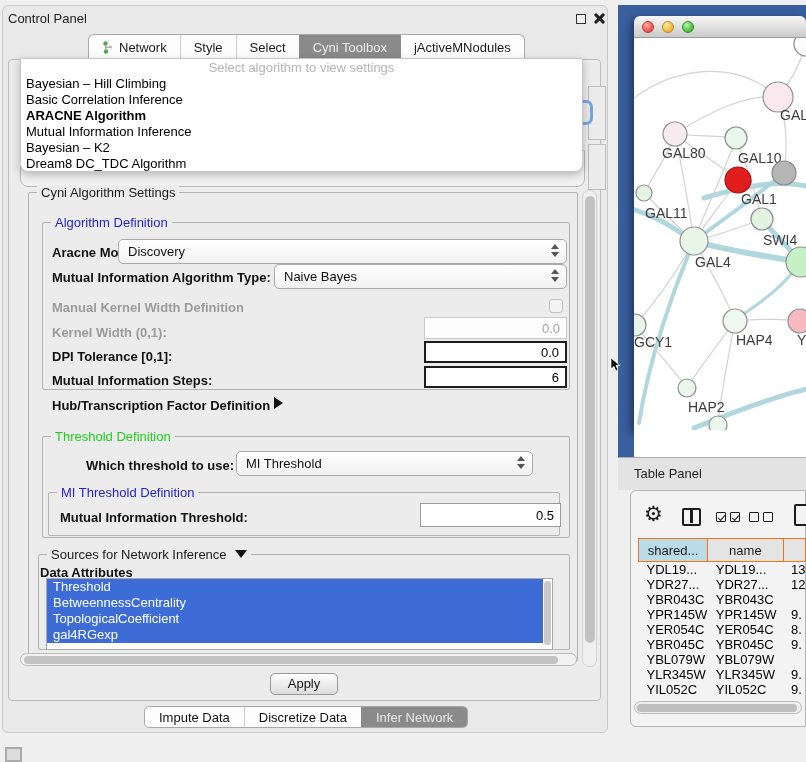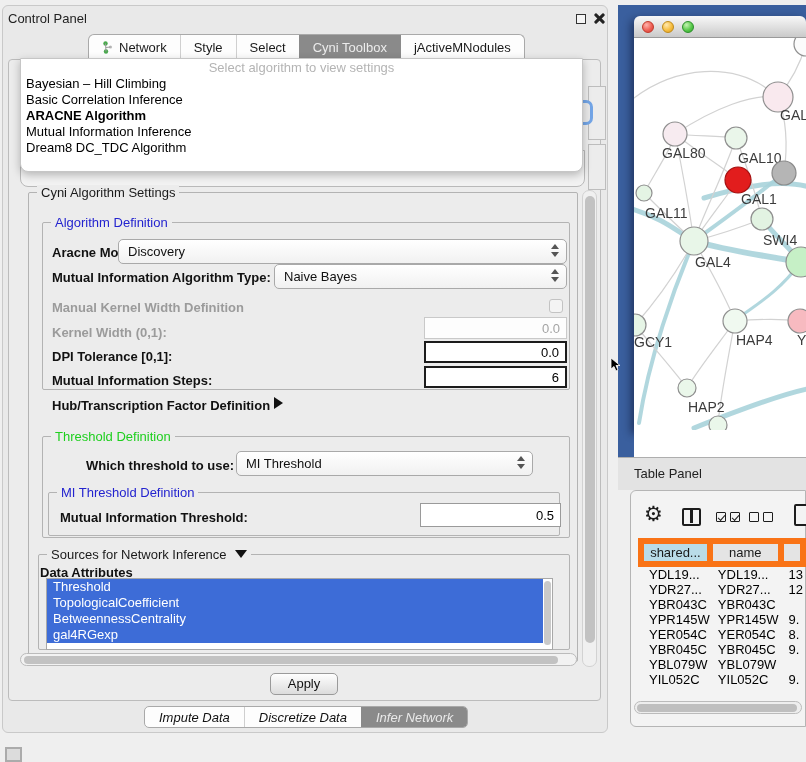--- a/index.html
+++ b/index.html
@@ -63,21 +63,21 @@
   .attr-item { height:16px; line-height:16px; padding-left:6px; background:#3d6cd7; color:#fff; font-size:13px; width:calc(100% - 9px); }
   .attr-scroll { position:absolute; right:1px; top:2px; width:7px; height:64px; background:#c9c9c9; border-radius:4px; }
 
   .hscroll { left:20px; top:653px; width:557px; height:13px; border:1px solid #bbb; border-radius:7px; background:#f2f2f2; }
   .hscroll .thumb { position:absolute; left:3px; top:2px; width:534px; height:8px; background:#c2c2c2; border-radius:4px; }
   .vscroll { left:582px; top:190px; width:15px; height:477px; background:#f0f0f0; border:1px solid #d2d2d2; border-radius:7px; }
   .vscroll .thumb { position:absolute; left:2px; top:5px; width:10px; height:447px; background:#c2c2c2; border-radius:5px; }
 
   .apply { left:270px; top:673px; width:68px; height:22px; background:linear-gradient(#fefefe,#dcdcdc); border:1px solid #9a9a9a; border-radius:5px; text-align:center; line-height:20px; font-size:13px; color:#111; }
 
-  .bot-tabs { left:144px; top:706px; height:22px; display:flex; background:#fdfdfd; border:1px solid #a9a9a9; border-radius:5px; overflow:hidden;font-style:italic; }
+  .bot-tabs { left:144px; top:706px; height:22px; display:flex; background:#fdfdfd; border:1px solid #a9a9a9; border-radius:5px; overflow:hidden; }
   .btab { padding:0 14px; display:flex; align-items:center; font-size:13px; color:#111; border-left:1px solid #cfcfcf; }
   .btab:first-child{border-left:none;}
   .btab.sel { background:#8a8a8a; color:#e9e9e9; border-left-color:#8a8a8a; }
 
   .mini-square { left:5px; top:747px; width:17px; height:15px; border:2px solid #ababab; background:#dcdcdc; }
 
   
   .desktop { left:618px; top:5px; width:188px; height:452px; background:#3a5f9e; }
   .netwin { left:634px; top:16px; width:172px; height:415px; border-radius:6px 6px 0 0; box-shadow:-3px 3px 8px rgba(0,0,20,.45); }
   .netwin-bar { height:22px; background:linear-gradient(#f8f8f8,#cacaca); border-radius:6px 6px 0 0; border-bottom:1px solid #9a9a9a; display:flex; align-items:center; padding-left:8px; gap:8px; }
@@ -93,21 +93,21 @@
 
   .gear { position:absolute; left:644px; top:503px; font-size:21px; color:#1c1c1c; line-height:1; }
   .colico { position:absolute; left:682px; top:508px; width:19px; height:18px; border:2.5px solid #1c1c1c; border-radius:2px; }
   .colico::after { content:""; position:absolute; left:6px; top:0; width:2.5px; height:13px; background:#1c1c1c; }
   .cbp { position:absolute; display:flex; gap:4px; }
   .cbp b { width:10px; height:10px; border:1.5px solid #1c1c1c; border-radius:1px; position:relative; }
   .cbp.checked b::after { content:""; position:absolute; left:1px; top:2px; width:6px; height:3px; border-left:1.8px solid #1c1c1c; border-bottom:1.8px solid #1c1c1c; transform:rotate(-48deg); }
   .pageico { position:absolute; left:794px; top:504px; width:14px; height:22px; border:2.5px solid #1c1c1c; border-radius:2px; background:#f3f3f3; }
 
   table.dt { position:absolute; left:638px; top:538px; border-collapse:collapse; font-size:13px; }
-  table.dt th { font-weight:normal; background:#e4e4e4; border:6px solid #f97316; height:23px; text-align:center; font-size:13px; }
+  table.dt th { font-weight:normal; background:#e4e4e4; border:1px solid #f97316; height:23px; text-align:center; font-size:13px; }
   table.dt th.selcol { background:#b9dce8; }
   table.dt td { height:15px; padding:0 0 0 8px; white-space:nowrap; color:#000; }
   .tp-hscroll { left:634px; top:701px; width:168px; height:13px; border:1px solid #bbb; border-radius:7px; background:#eee; }
   .tp-hscroll .thumb { position:absolute; left:2px; top:2px; width:160px; height:8px; background:#bfbfbf; border-radius:4px; }
 
   .cursor { left:610px; top:358px; width:12px; height:14px; }
 </style>
 </head>
 <body>
 
@@ -150,20 +150,21 @@
   <div class="abs frag-boxB"></div>
   <div class="abs frag-blue"></div>
 
   <div class="abs dropdown">
     <div class="dd-ph">Select algorithm to view settings</div>
     <div id="algo-list">
         <div class="dd-item">Bayesian – Hill Climbing</div>
         <div class="dd-item">Basic Correlation Inference</div>
         <div class="dd-item bold">ARACNE Algorithm</div>
         <div class="dd-item">Mutual Information Inference</div>
+        <div class="dd-item">Bayesian – K2</div>
         <div class="dd-item">Dream8 DC_TDC Algorithm</div>
       </div>
   </div>
 
   <div class="abs gbox" style="left:28px; top:192px; width:550px; height:470px;">
     <span class="glabel">Cyni Algorithm Settings</span>
   </div>
 
   <div class="abs gbox" style="left:42px; top:222px; width:528px; height:168px;">
     <span class="glabel blue">Algorithm Definition</span>
@@ -222,22 +223,22 @@
   <div class="abs gbox" style="left:38px; top:554px; width:532px; height:96px;">
     <span class="glabel" style="color:#1a1a1a;">
       <span>Sources for Network Inference</span>
       <span class="tri-down" style="margin-left:5px; vertical-align:1px;"></span>
     </span>
   </div>
   <span class="lbl" style="left:40px; top:565px;">Data Attributes</span>
   <div class="abs attr-list">
     <div id="attr-items">
         <div class="attr-item">Threshold</div>
+        <div class="attr-item">BetweennessCentrality</div>
         <div class="attr-item">TopologicalCoefficient</div>
-        <div class="attr-item">BetweennessCentrality</div>
         <div class="attr-item">gal4RGexp</div>
       </div>
     <div class="attr-scroll"></div>
   </div>
 
   <div class="abs hscroll">
       <div class="thumb"></div>
     </div>
   <div class="abs vscroll">
       <div class="thumb"></div>
@@ -384,20 +385,25 @@
           <td>YBR045C</td>
           <td>YBR045C</td>
           <td>9.</td>
         </tr>
         <tr>
           <td>YBL079W</td>
           <td>YBL079W</td>
           <td></td>
         </tr>
         <tr>
+          <td>YLR345W</td>
+          <td>YLR345W</td>
+          <td>9.</td>
+        </tr>
+        <tr>
           <td>YIL052C</td>
           <td>YIL052C</td>
           <td>9.</td>
         </tr>
       </tbody>
   </table>
   <div class="abs tp-hscroll">
       <div class="thumb"></div>
     </div>
 

